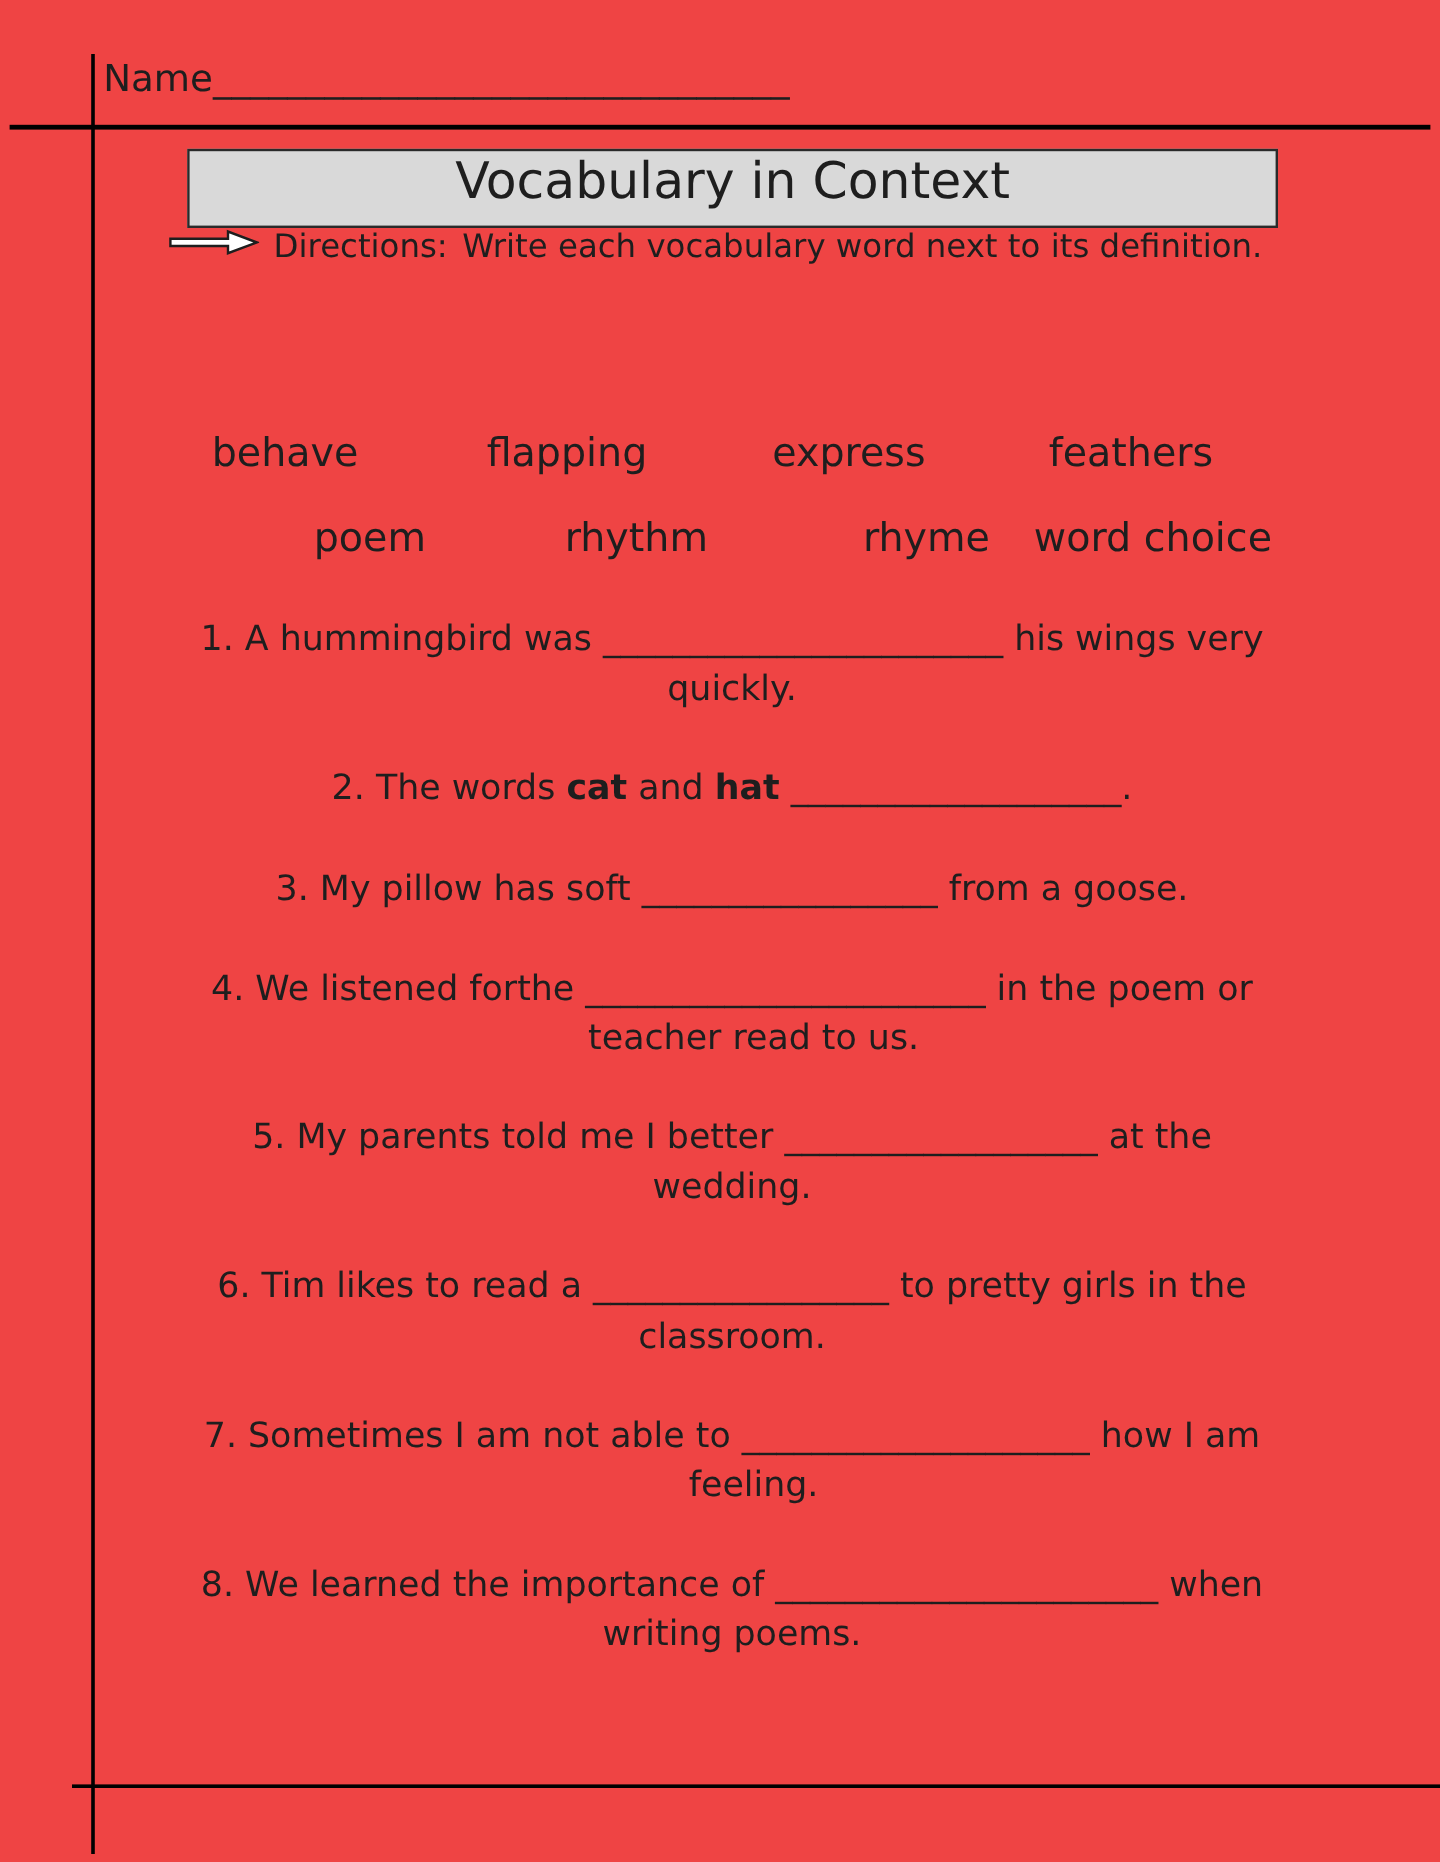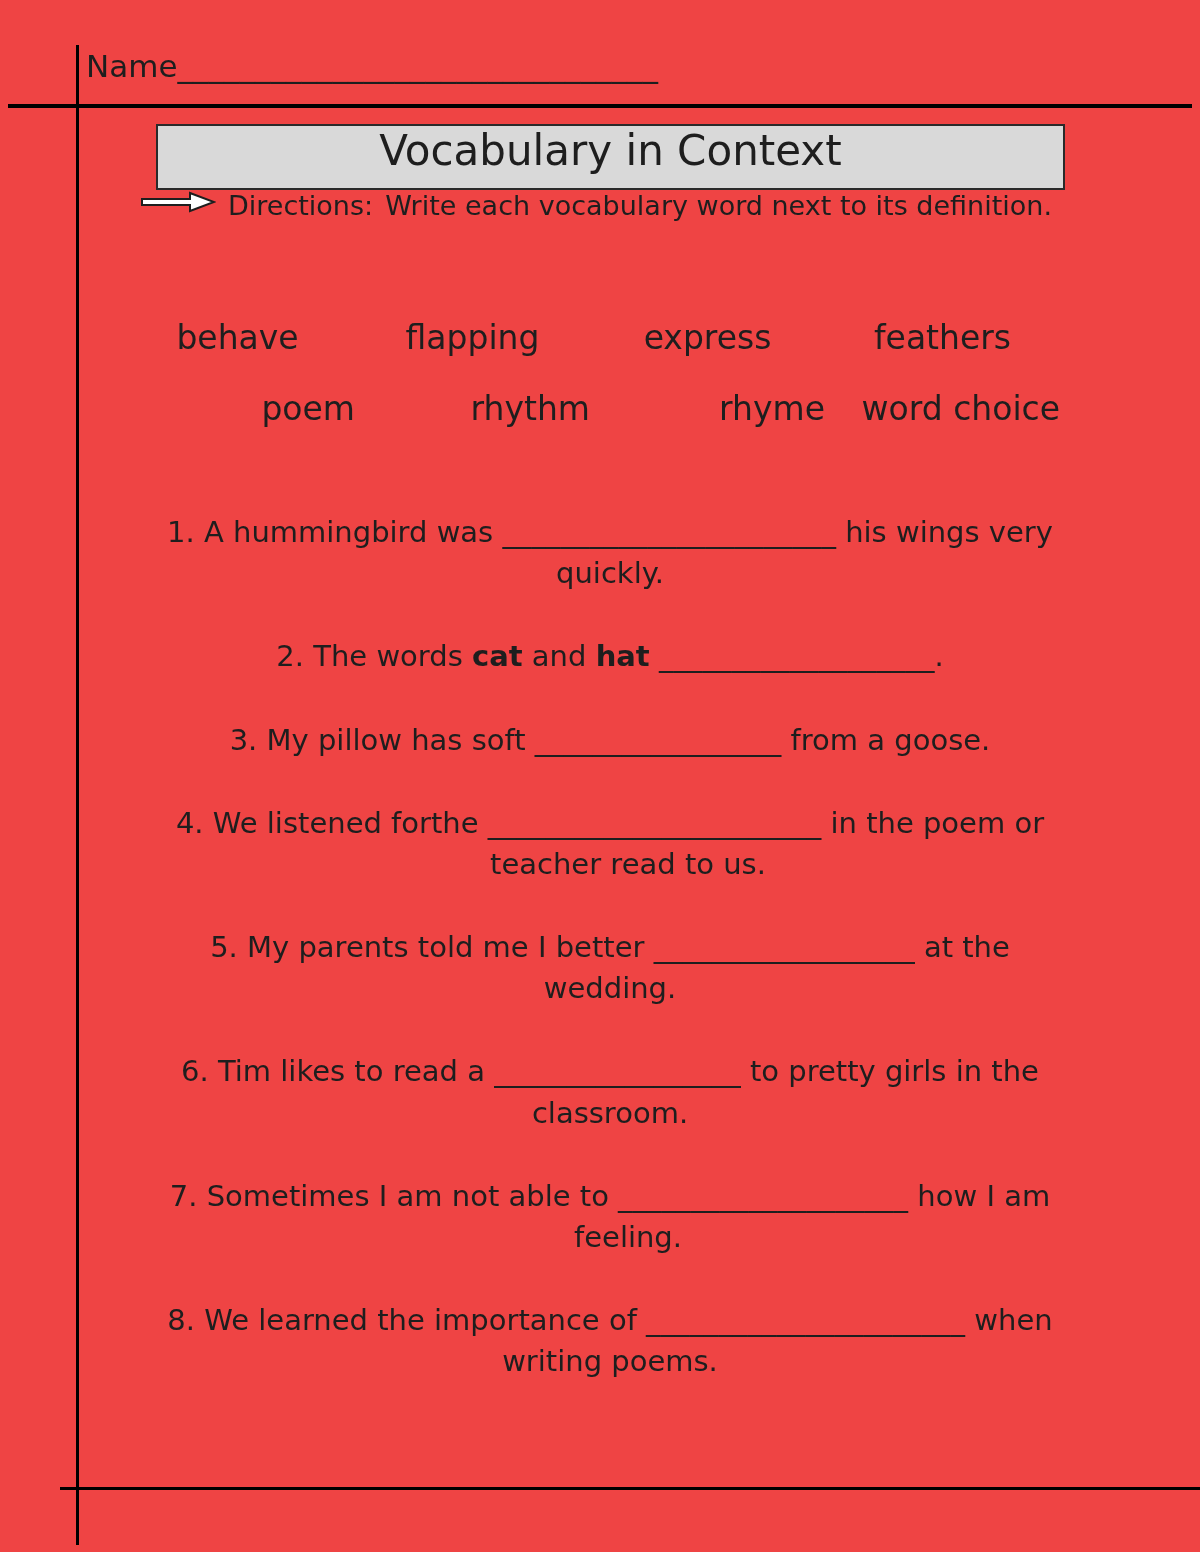--- a/index.html
+++ b/index.html
@@ -79,20 +79,21 @@
     position: absolute;
     left: 120px;
     top: 318px;
     width: 940px;
   }
   .wb-row {
     display: grid;
     grid-template-columns: 1fr 1fr 1fr 1fr;
     text-align: center;
     font-size: 33px;
+    margin-top: 39px;
   }
   .wb-row + .wb-row {
     margin-top: 32px;
     text-align: right;
   }
   .sentences {
     position: absolute;
     left: 120px;
     top: 512px;
     width: 980px;

